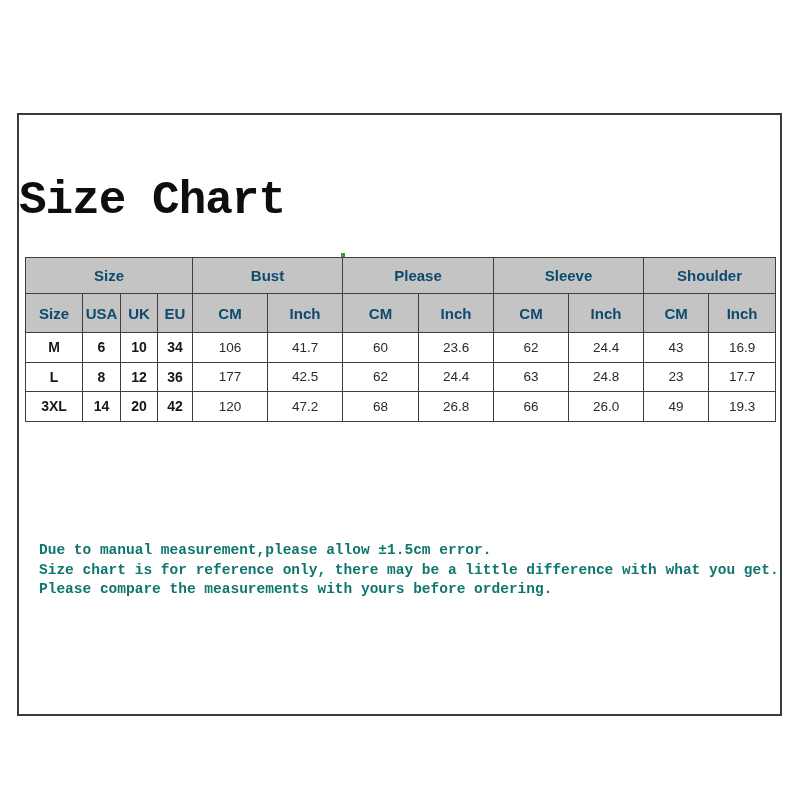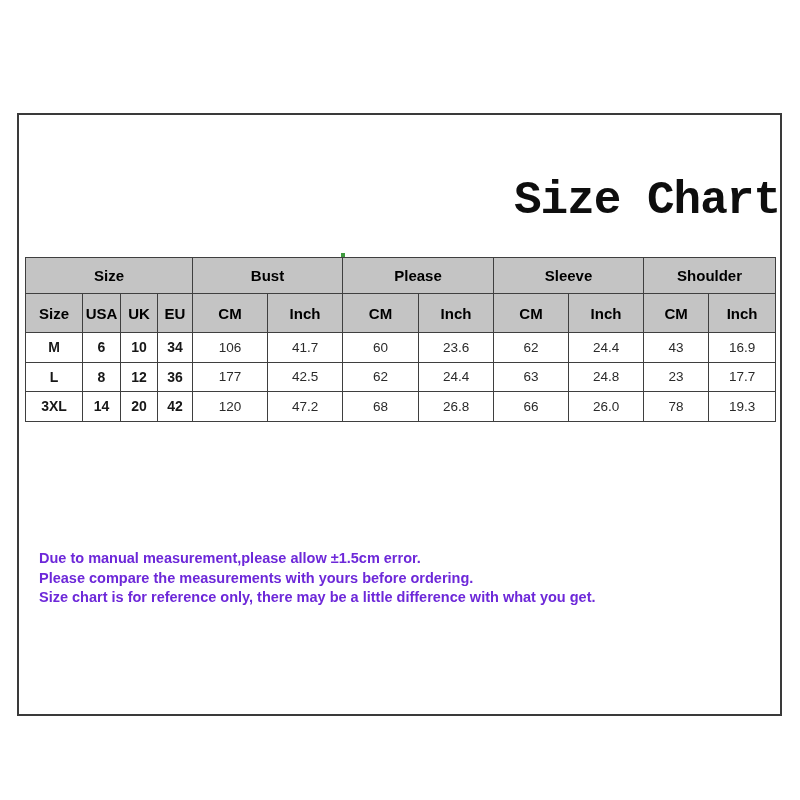--- a/index.html
+++ b/index.html
@@ -23,21 +23,21 @@
     box-sizing: border-box;
     border: 2px solid #3a3a3a;
     background: #ffffff;
   }
   .title {
     position: absolute;
     top: 63px;
     left: 0;
     width: 100%;
     margin: 0;
-    text-align: right;
+    text-align: left;
     font-family: "Liberation Mono", monospace;
     font-weight: 700;
     font-size: 46px;
     line-height: 1;
     letter-spacing: -1px;
     color: #0e0e0e;
   }
   .size-table {
     position: absolute;
     left: 6px;
@@ -50,46 +50,45 @@
     border: 1px solid #3f3f3f;
     text-align: center;
     vertical-align: middle;
     padding: 0;
     overflow: hidden;
   }
   .size-table thead th {
     background: #c4c4c4;
     font-weight: 700;
     font-size: 15px;
-    color: #000000;
+    color: #0c4a6e;
   }
   tr.group-row { height: 36px; }
   tr.sub-row   { height: 39px; }
   .size-table tbody tr { height: 29.5px; background: #ffffff; }
   .size-table tbody td {
     font-size: 13.5px;
     font-weight: 400;
     color: #2a2a2a;
   }
   .size-table tbody td.b {
     font-weight: 700;
     font-size: 14px;
     color: #171717;
   }
   .notes {
     position: absolute;
     left: 20px;
     top: 426px;
-    font-family: Liberation Sans, sans-serif;
+    font-family: Liberation Mono, monospace;
     font-weight: 700;
     font-size: 14.5px;
     line-height: 19.5px;
-    color: #6d28d9;
+    color: #0f766e;
     white-space: nowrap;
-    margin-top: 8px;
   }
   .stray-mark {
     position: absolute;
     left: 322px;
     top: 138px;
     width: 4px;
     height: 5px;
     background: #3f9b3f;
   }
 </style>
@@ -173,25 +172,25 @@
           <td class="b">3XL</td>
           <td class="b">14</td>
           <td class="b">20</td>
           <td class="b">42</td>
           <td>120</td>
           <td>47.2</td>
           <td>68</td>
           <td>26.8</td>
           <td>66</td>
           <td>26.0</td>
-          <td>78</td>
+          <td>49</td>
           <td>19.3</td>
         </tr>
       </tbody>
   </table>
 
   <div class="notes">
     <div class="note">Due to manual measurement,please allow ±1.5cm error.</div>
+    <div class="note">Size chart is for reference only, there may be a little difference with what you get.</div>
     <div class="note">Please compare the measurements with yours before ordering.</div>
-    <div class="note">Size chart is for reference only, there may be a little difference with what you get.</div>
   </div>
 
 </div>
 
 </body></html>

